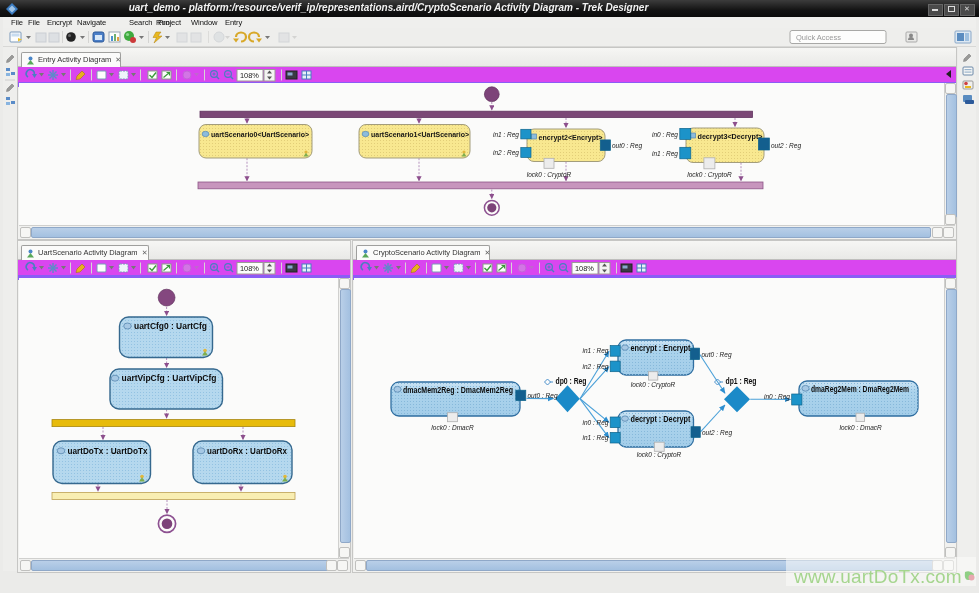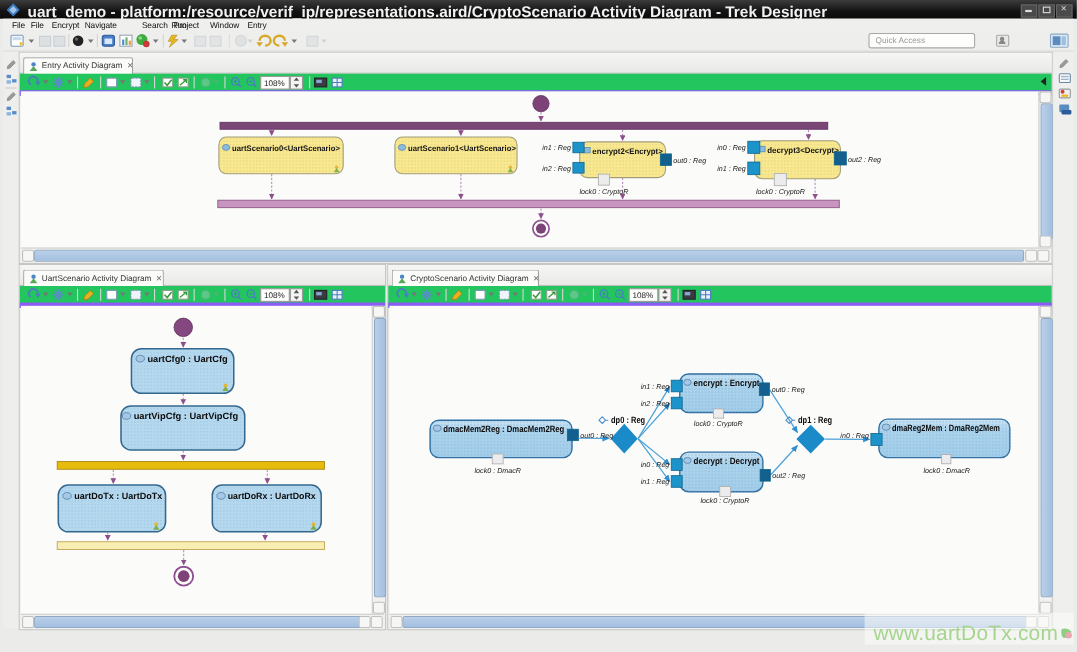--- a/index.html
+++ b/index.html
@@ -1,37 +1,37 @@
 <!DOCTYPE html>
 <html><head>
 <meta charset="utf-8">
 <style>
 html,body{margin:0;padding:0;}
 body{width:979px;height:593px;position:relative;overflow:hidden;
   font-family:"Liberation Sans",sans-serif;background:#ebebe9;}
 .abs{position:absolute;}
 
 #titlebar{left:0;top:0;width:979px;height:17px;background:linear-gradient(#3c3c3c,#131313 60%,#0b0b0b);}
-#titletext{left:0;top:2px;width:777px;text-align:center;color:#f2f2f2;font-size:14px;font-weight:bold;letter-spacing:0;}
+#titletext{left:0;top:2px;width:777px;text-align:center;color:#f2f2f2;font-size:10px;font-weight:bold;letter-spacing:0;font-style:italic;}
 #menubar{left:3px;top:17px;width:973px;height:11px;background:#efefed;font-size:7.6px;color:#111;letter-spacing:-0.1px;}
 #menubar span{position:absolute;top:1px;}
 #toolbar{left:3px;top:28px;width:973px;height:18px;background:#eeeeec;border-bottom:1px solid #d8d8d6;}
 #leftstrip{left:3px;top:47px;width:14px;height:524px;background:#eeeeec;}
 #rightstrip{left:958px;top:47px;width:18px;height:524px;background:#efefed;}
 #statusbar{left:3px;top:571px;width:973px;height:15px;background:#ebebe9;}
 
 .panel{background:#f1f1ef;border:1px solid #c6c6c4;}
 .tabrow{position:absolute;left:0;top:0;right:0;height:18px;
   background:linear-gradient(#f6f6f4,#e9e9e7);border-bottom:1px solid #bebebc;}
 .tab{position:absolute;left:3px;top:4px;height:14px;background:#fbfbfa;
   border:1px solid #9f9f9d;border-bottom:none;border-radius:2px 2px 0 0;
   font-size:7.5px;color:#333;white-space:nowrap;padding:2px 4px 0 16px;font-weight:normal;}
 .tab .x{color:#666;margin-left:4px;font-size:7px;}
 .tabicon{position:absolute;left:4px;top:3px;width:9px;height:9px;}
-.ptools{position:absolute;left:0;top:19px;right:0;height:15px;background:#22c55e;border-bottom:5px solid #8b5cf6;}
+.ptools{position:absolute;left:0;top:19px;right:0;height:15px;background:#d946ef;border-bottom:5px solid #8b5cf6;}
 .canvas{position:absolute;background:#fbfbfa;}
 
 .vsb{position:absolute;width:11px;background:#f1f1ef;border-left:1px solid #d0d0ce;}
 .hsb{position:absolute;height:11px;background:#f1f1ef;border-top:1px solid #d0d0ce;}
 .thumbv{position:absolute;left:1px;width:9px;background:linear-gradient(90deg,#b9cfe8,#a3c0e0);border:1px solid #8fa8c8;border-radius:2px;}
 .thumbh{position:absolute;top:1px;height:9px;background:linear-gradient(#b9cfe8,#a3c0e0);border:1px solid #8fa8c8;border-radius:2px;}
 .sbtn{position:absolute;width:9px;height:9px;background:#f6f6f4;border:1px solid #c0c0be;border-radius:2px;}
 
 #wmbg{left:786px;top:557px;width:190px;height:29px;background:rgba(252,252,250,0.55);}
 #wm{left:794px;top:566px;width:186px;font-size:19px;color:#a5d58e;letter-spacing:0.2px;}

